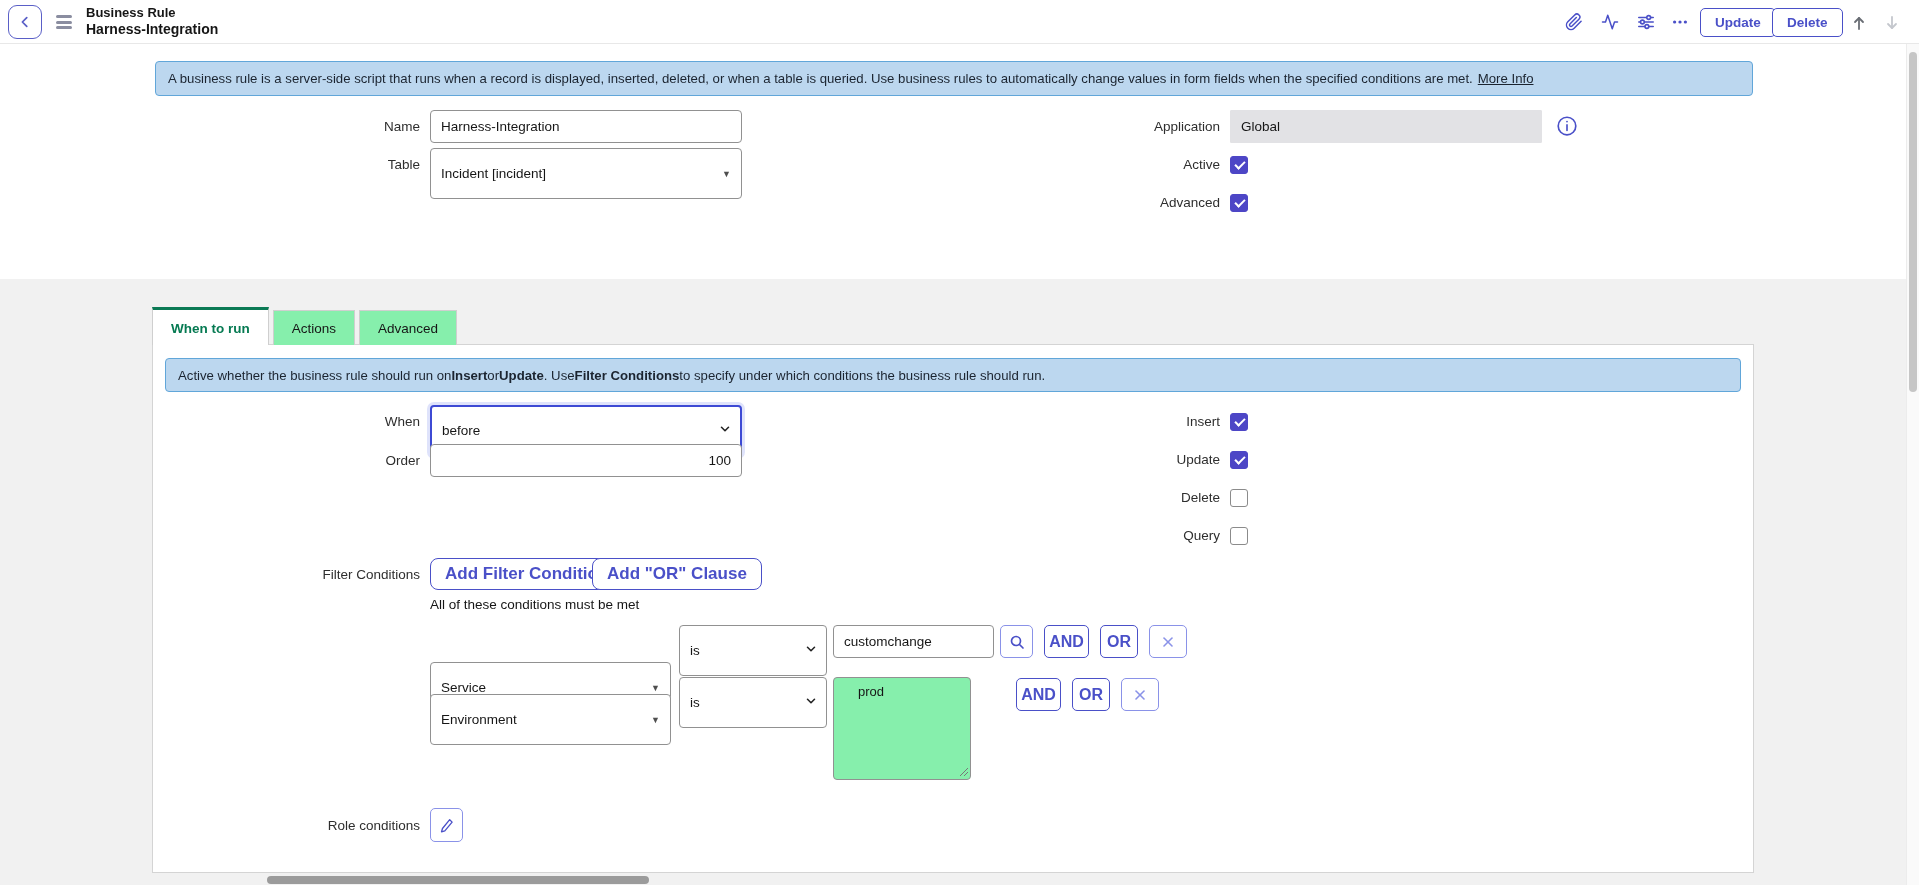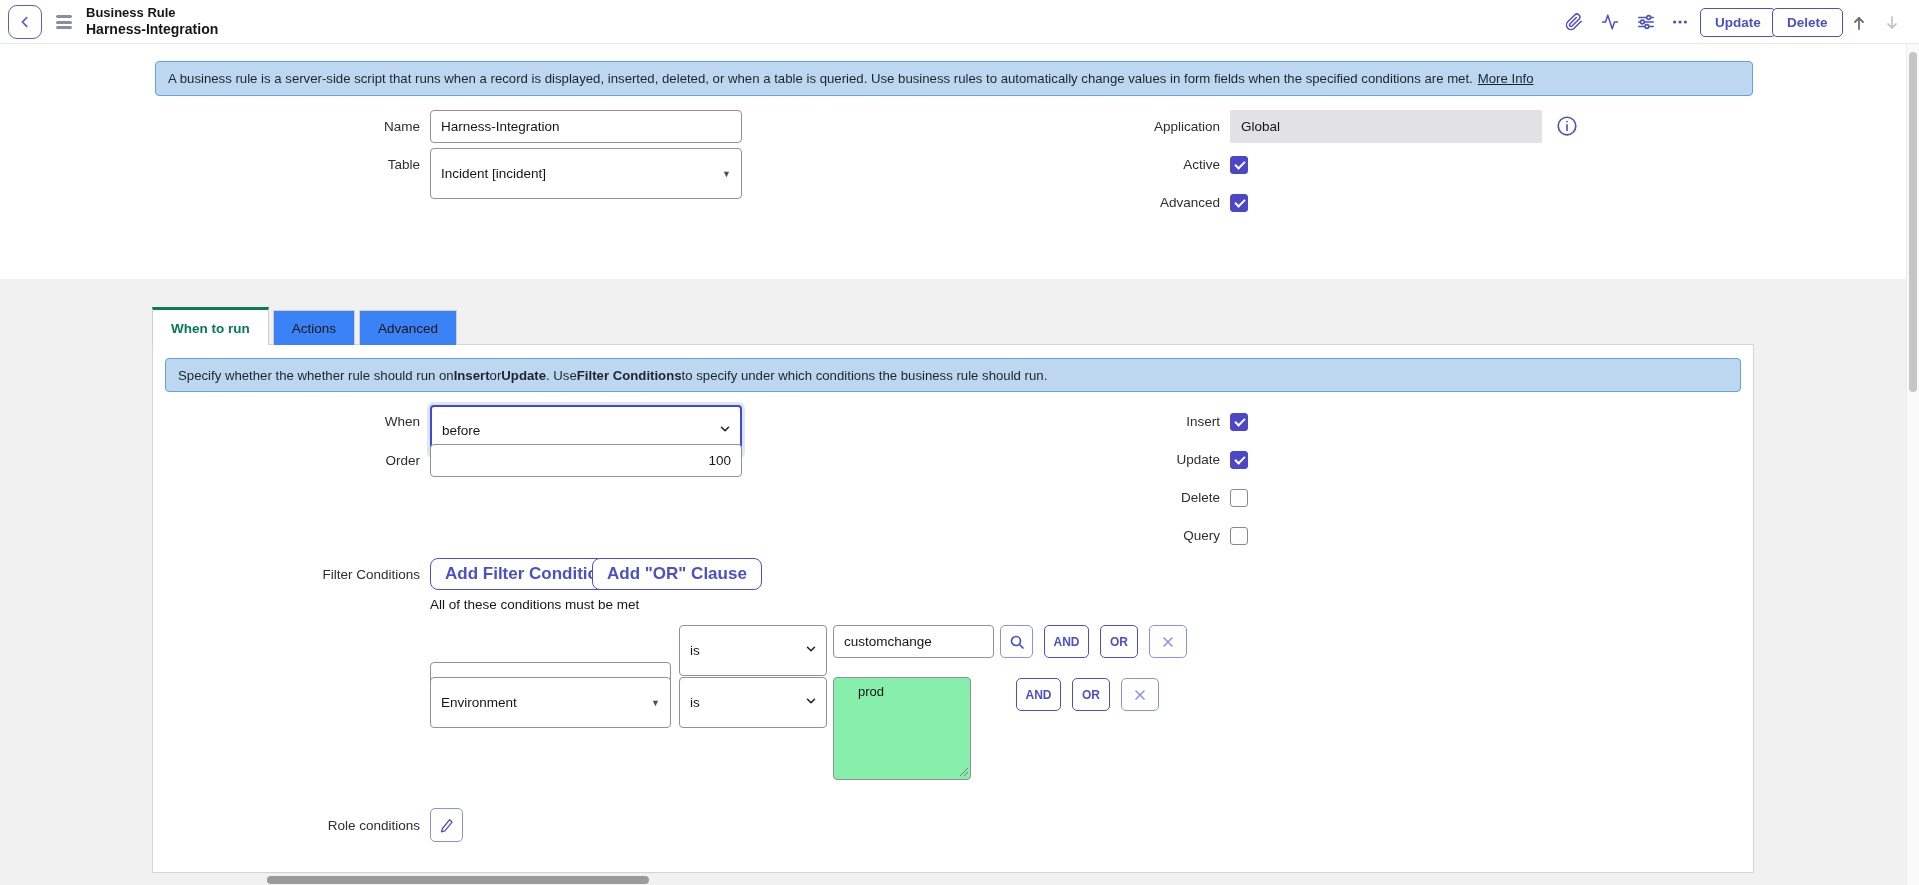--- a/index.html
+++ b/index.html
@@ -39,26 +39,26 @@
   .cb { position:absolute; width:18px; height:18px; border:1.5px solid #8b8b8b; border-radius:3px; background:#fff; cursor:pointer; }
   .cb.checked { background:#4d46c6; border-color:#4d46c6; }
   .cb.checked::after { content:""; position:absolute; left:4px; top:4px; width:8px; height:4px; border-left:2px solid #fff; border-bottom:2px solid #fff; transform:rotate(-45deg); }
   .ico-round-btn { position:absolute; display:flex; align-items:center; justify-content:center; background:#fff; cursor:pointer; }
 
   
   .graybg { position:absolute; left:0; top:279px; width:1906px; height:606px; background:#f1f1f1; }
   .tabs { position:absolute; left:152px; top:307px; display:flex; z-index:2; }
   .tab { height:38px; padding:8px 18px; font-size:13.5px; display:flex; align-items:flex-end; cursor:pointer; }
   .tab.active { background:#fff; border:1px solid #cfcfcf; border-bottom:none; border-top:3px solid #0b7a55; color:#067a52; font-weight:bold; padding-bottom:9px; }
-  .tab.inactive { background:#3b82f6; border:1px solid #cfcfcf; border-bottom:none; margin-top:3px; height:35px; color:#161616; padding-bottom:9px; margin-left:4px; }
+  .tab.inactive { background:#86efac; border:1px solid #cfcfcf; border-bottom:none; margin-top:3px; height:35px; color:#161616; padding-bottom:9px; margin-left:4px; }
   .card { position:absolute; left:152px; top:344px; width:1602px; height:529px; background:#fff; border:1px solid #d4d4d4; }
 
   
   .blue-btn { position:absolute; height:32px; padding:0 14px; background:#fff; border:1.5px solid #4a50c8; border-radius:8px; color:#4a50c8; font-weight:bold; font-size:17px; font-family:"Liberation Sans",sans-serif; cursor:pointer; display:flex; align-items:center; justify-content:center; }
-  .sq-btn { position:absolute; width:38px; height:33px; background:#fff; border:1.5px solid #4a50c8; border-radius:5px; color:#4a50c8; font-weight:bold; font-size:12px; display:flex; align-items:center; justify-content:center; cursor:pointer; }
+  .sq-btn { position:absolute; width:38px; height:33px; background:#fff; border:1.5px solid #4a50c8; border-radius:5px; color:#4a50c8; font-weight:bold; font-size:16px; display:flex; align-items:center; justify-content:center; cursor:pointer; }
   .sq-btn.lite { border-color:#8a92e8; }
   .plain-txt { position:absolute; font-size:13.5px; color:#161616; }
   .ta { position:absolute; border:1px solid #919191; border-radius:4px; font-size:13px; color:#161616; padding:6px 24px; font-family:"Liberation Sans",sans-serif; resize:none; overflow:hidden; background:#86efac; }
   .ta-grip { position:absolute; pointer-events:none; }
 </style>
 </head>
 <body>
 
 <div id="app">
 
@@ -167,21 +167,21 @@
 
   <div class="tabs">
     <div class="tab active">When to run</div>
     <div class="tab inactive">Actions</div>
     <div class="tab inactive">Advanced</div>
   </div>
 
   <div class="card"></div>
 
   <div class="banner" style="left:165px;top:358px;width:1576px;height:34px;">
-    <span>Specify whether the whether rule should run on </span>
+    <span>Active whether the business rule should run on </span>
       <b>Insert</b>
       <span> or </span>
       <b>Update</b>
       <span>. Use </span>
       <b>Filter Conditions</b>
       <span> to specify under which conditions the business rule should run.</span>
   </div>
 
   <div class="lbl" style="left:180px;top:414px;">When</div>
   <div class="sel focused" style="left:430px;top:405px;width:312px;">
@@ -231,21 +231,21 @@
   <div class="sq-btn" style="left:1100px;top:625px;">OR</div>
   <div class="sq-btn lite" style="left:1149px;top:625px;">
     <svg width="14" height="14" viewBox="0 0 14 14">
         <g stroke="#8a92e8" stroke-width="1.6" stroke-linecap="round">
           <line x1="3" y1="3" x2="11" y2="11"></line>
           <line x1="11" y1="3" x2="3" y2="11"></line>
         </g>
       </svg>
   </div>
 
-  <div class="sel" style="left:430px;top:677px;width:241px;">
+  <div class="sel" style="left:430px;top:694px;width:241px;">
     <span>Environment</span>
     <span class="tri">▼</span>
   </div>
   <div class="sel" style="left:679px;top:677px;width:148px;">
     <span>is</span>
     <span class="chev"><svg width="14" height="14" viewBox="0 0 16 16">
           <polyline points="4 6 8 10 12 6" fill="none" stroke="#222" stroke-width="1.8" stroke-linecap="round" stroke-linejoin="round"></polyline>
         </svg></span>
   </div>
   <textarea class="ta" style="left: 833px; top: 677px; width: 138px; height: 103px;">prod</textarea>

